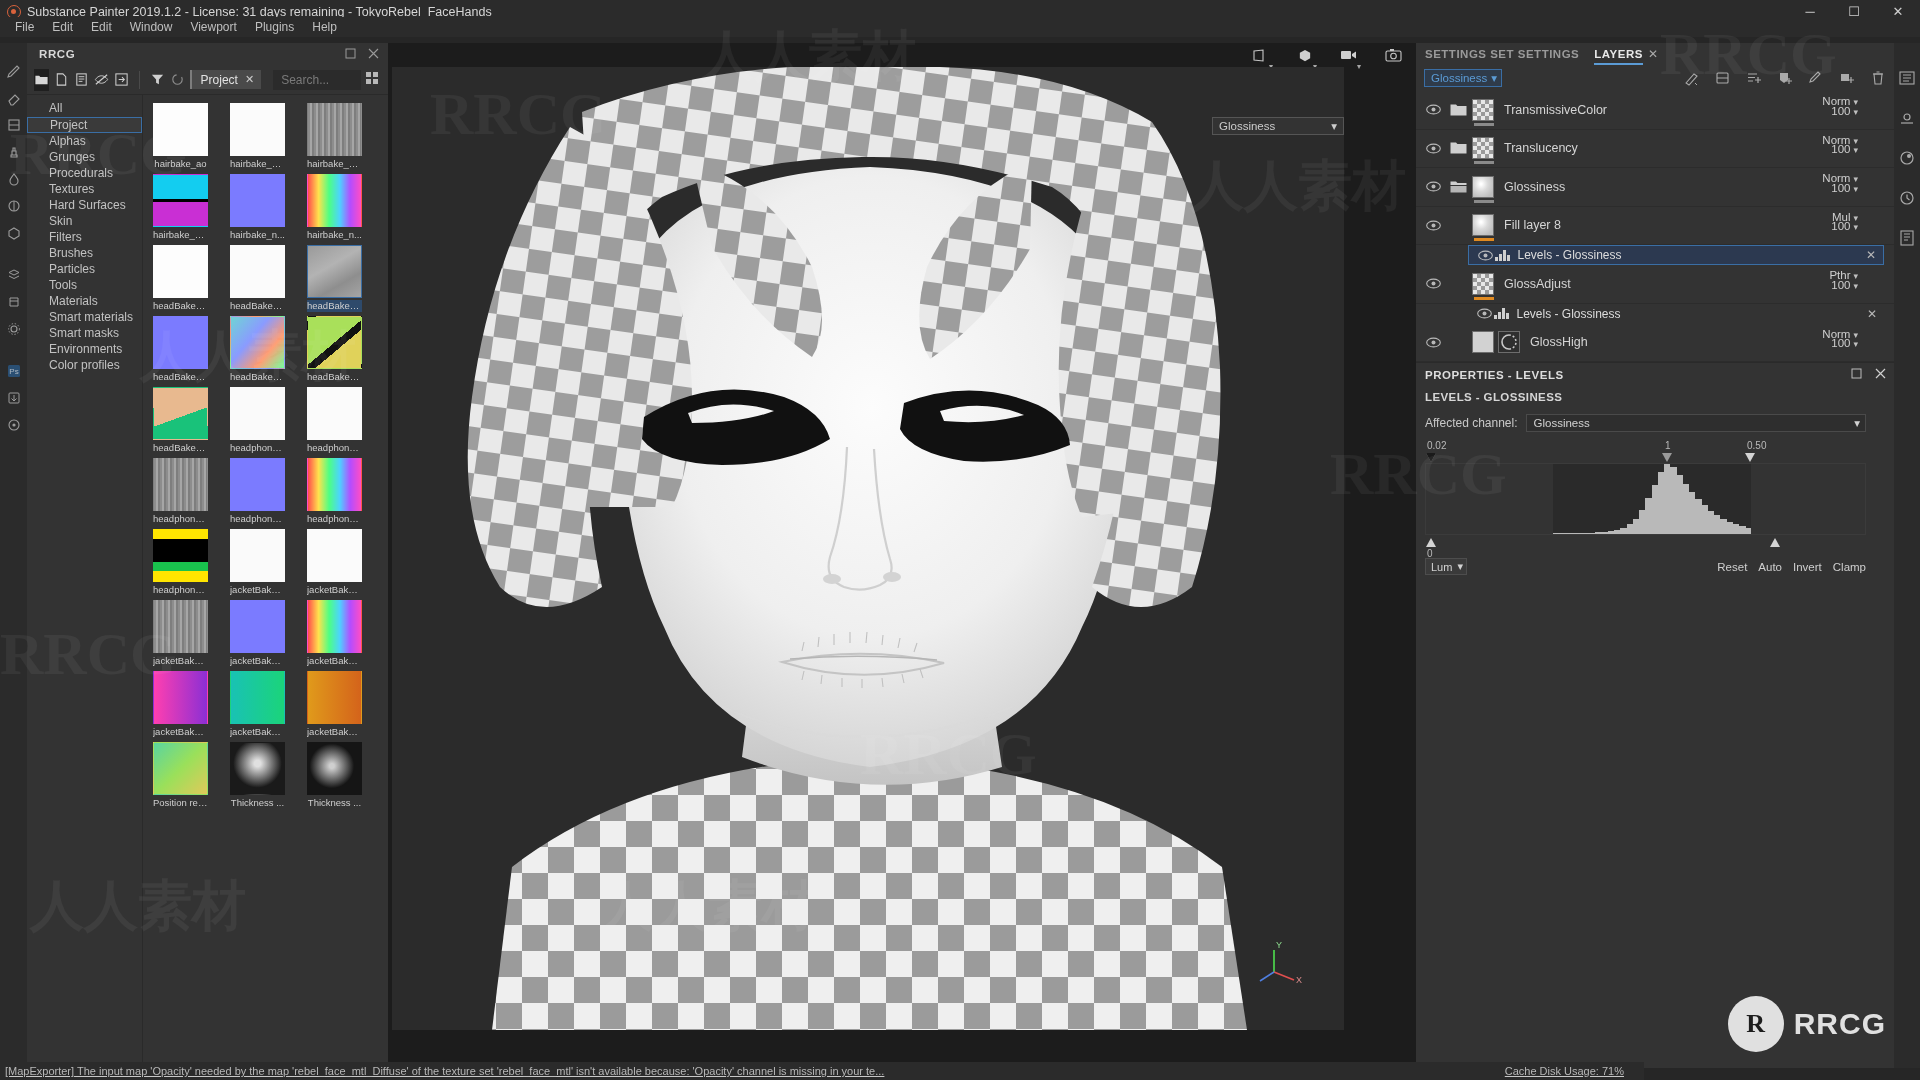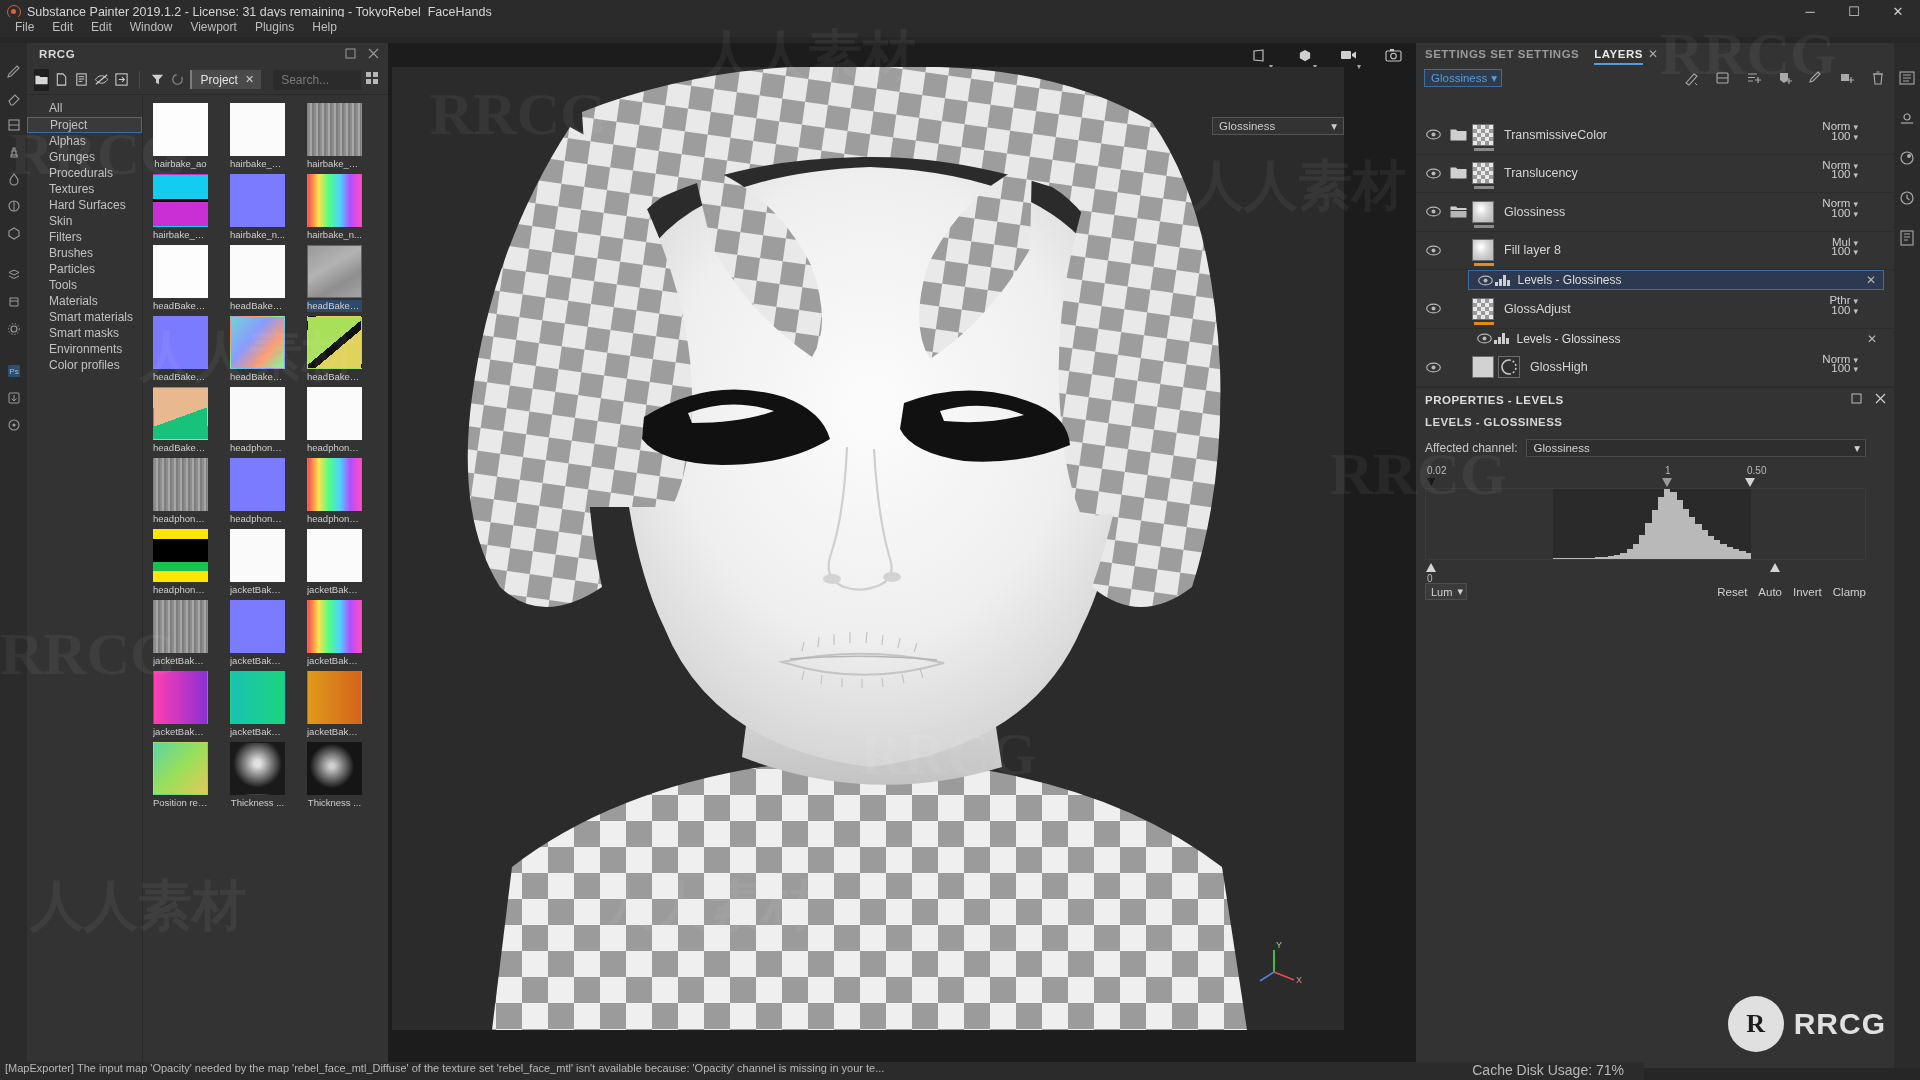--- a/index.html
+++ b/index.html
@@ -147,21 +147,21 @@
 
   .ts-bar { height:26px; display:flex; align-items:center; padding:0 8px; gap:0; }
   .ts-select {
     width:78px; height:18px; border:1px solid #3a6ea5; background:#2f3b4a;
     display:flex; align-items:center; justify-content:space-between;
     padding:0 4px 0 6px; font-size:11.5px; color:#5b9bd5;
   }
   .layer-tools { margin-left:auto; display:flex; gap:15px; align-items:center; }
   .lt-icon { width:16px; height:16px; opacity:.8; position:relative; }
 
-  .layers-list { position:relative;margin-top:25px; }
+  .layers-list { position:relative; }
   .layer-row {
     height:38.5px; display:flex; align-items:center; position:relative;
     border-bottom:1px solid #2c2c2c; padding-left:6px;
   }
   .eye { width:22px; display:flex; justify-content:center; opacity:.85; }
   .folder-ico { width:24px; margin-left:2px; display:flex; justify-content:center; }
   .lyr-thumb {
     width:22px; height:22px; margin-left:2px; position:relative; flex:none;
     background:
       linear-gradient(45deg,#9a9a9a 25%,transparent 25%,transparent 75%,#9a9a9a 75%),
@@ -248,24 +248,24 @@
   .rightstrip {
     position:absolute; left:1894px; top:43px; width:26px; height:1025px;
     background:#2b2b2b; display:flex; flex-direction:column; align-items:center;
     padding-top:26px; gap:22px;
   }
   .rs-icon { width:18px; height:18px; opacity:.8; }
 
   
   .statusbar {
     position:absolute; left:0; bottom:0; width:1644px; height:18px;
-    background:#2b2b2b; display:flex; 
+    background:#2b2b2b; display:flex; align-items:center;text-decoration:underline;
   }
   .status-text { font-size:11px; color:#b8b8b8; padding-left:5px; }
-  .status-right { margin-left:auto; font-size:14px; color:#b8b8b8; padding-right:20px; }
+  .status-right { margin-left:auto; font-size:11px; color:#b8b8b8; padding-right:20px; }
 
   
   .wm { position:absolute; color:rgba(255,255,255,.055); font-weight:bold;
         font-family:"Liberation Serif", serif; pointer-events:none; user-select:none; }
   .wm-cn { font-family:Liberation Mono, monospace; }
   .logo-wm {
     position:absolute; right:34px; bottom:28px; display:flex; align-items:center; gap:10px;
     opacity:.85;
   }
   .logo-circ {

